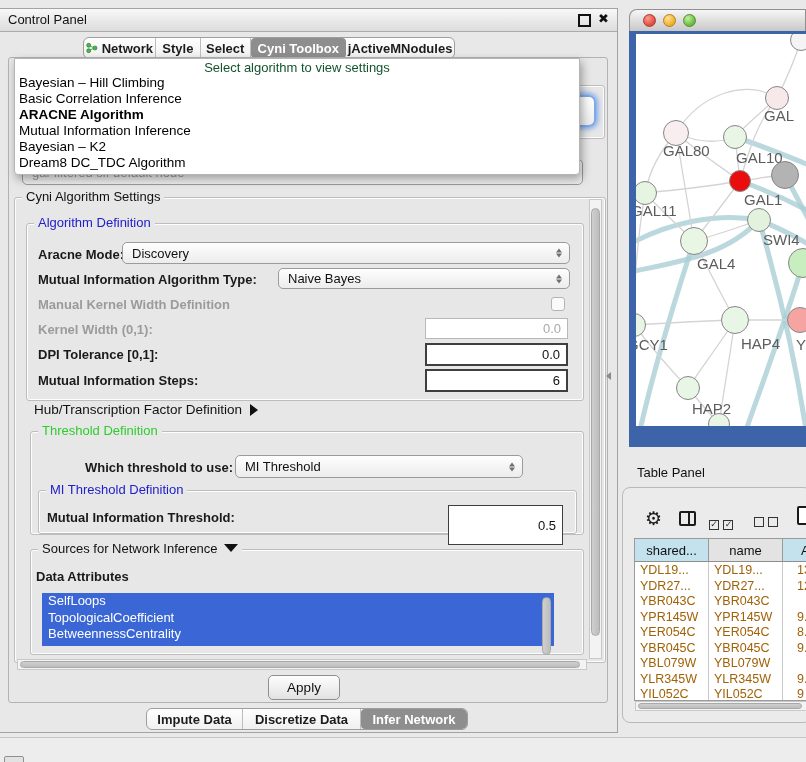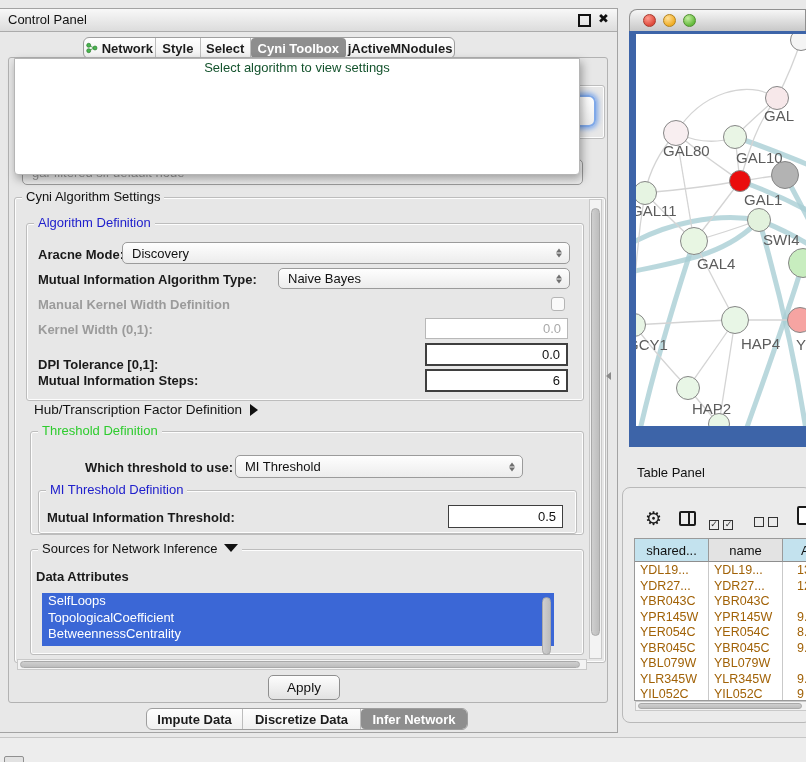--- a/index.html
+++ b/index.html
@@ -149,20 +149,28 @@
 
   <div class="abs gb" style="left:20px;top:76px;width:583px;height:52px;"></div>
   <div class="abs" style="left:330px;top:86px;width:262px;height:28px;border:2px solid #7fa8e8;border-radius:7px;box-shadow:0 0 5px 2px rgba(90,145,235,.75);background:linear-gradient(#fefefe,#ececec);"></div>
 
   <div class="abs combo" style="left:22px;top:150px;width:561px;height:26px;color:#9a9a9a;">
     <span>gal-filtered sif default node</span>
   </div>
 
   <div class="abs" id="algo-popup">
     <div class="ph">Select algorithm to view settings</div>
+    <div id="popup-list">
+        <div class="it">Bayesian – Hill Climbing</div>
+        <div class="it">Basic Correlation Inference</div>
+        <div class="it b">ARACNE Algorithm</div>
+        <div class="it">Mutual Information Inference</div>
+        <div class="it">Bayesian – K2</div>
+        <div class="it">Dream8 DC_TDC Algorithm</div>
+      </div>
   </div>
 
   <div class="abs gb" style="left:14px;top:188px;width:590px;height:464px;">
     <span class="gb-label" style="color:#111;">Cyni Algorithm Settings</span>
   </div>
 
   <div class="abs gb" style="left:26px;top:214px;width:556px;height:176px;">
     <span class="gb-label" style="color:#2020cc;">Algorithm Definition</span>
   </div>
   <span class="abs lbl" style="left:38px;top:238px;">Aracne Mode:</span>
@@ -172,42 +180,42 @@
   </div>
   <span class="abs lbl" style="left:38px;top:263px;">Mutual Information Algorithm Type:</span>
   <div class="abs combo" style="left:278px;top:259px;width:292px;height:21px;">
     <span>Naive Bayes</span>
     <span class="stepper"></span>
   </div>
   <span class="abs lbl dis" style="left:38px;top:288px;">Manual Kernel Width Definition</span>
   <span class="abs chk" style="left:551px;top:288px;"></span>
   <span class="abs lbl dis" style="left:38px;top:313px;">Kernel Width (0,1):</span>
   <input class="abs tin dis" style="left: 425px; top: 309px; width: 143px; height: 21px;" readonly="" value="0.0">
-  <span class="abs lbl" style="left:38px;top:348px;">DPI Tolerance [0,1]:</span>
+  <span class="abs lbl" style="left:38px;top:338px;">DPI Tolerance [0,1]:</span>
   <input class="abs tin" style="left: 425px; top: 334px; width: 143px; height: 23px;" value="0.0">
   <span class="abs lbl" style="left:38px;top:364px;">Mutual Information Steps:</span>
   <input class="abs tin" style="left: 425px; top: 360px; width: 143px; height: 23px;" value="6">
 
   <div class="abs" style="left:34px;top:393px;font-size:13.5px;color:#111;">
     <span>Hub/Transcription Factor Definition</span><span class="tri-r"></span>
   </div>
 
   <div class="abs gb" style="left:30px;top:422px;width:552px;height:102px;">
     <span class="gb-label" style="color:#2ecc2e;">Threshold Definition</span>
   </div>
   <span class="abs lbl" style="left:85px;top:451px;">Which threshold to use:</span>
   <div class="abs combo" style="left:235px;top:446px;width:288px;height:23px;">
     <span>MI Threshold</span>
     <span class="stepper"></span>
   </div>
   <div class="abs gb" style="left:38px;top:481px;width:537px;height:42px;">
     <span class="gb-label" style="color:#2020cc;">MI Threshold Definition</span>
   </div>
   <span class="abs lbl" style="left:47px;top:501px;">Mutual Information Threshold:</span>
-  <input class="abs tin" style="left: 448px; top: 496px; width: 115px; height: 23px; border-width: 1.5px; padding-left: 48px;" value="0.5">
+  <input class="abs tin" style="left: 448px; top: 496px; width: 115px; height: 40px; border-width: 1.5px; padding-left: 48px;" value="0.5">
 
   <div class="abs gb" style="left:30px;top:540px;width:552px;height:104px;">
     <span class="gb-label" style="color:#111;"><span>Sources for Network Inference</span><span class="tri-d"></span></span>
   </div>
   <span class="abs lbl" style="left:36px;top:560px;">Data Attributes</span>
   <div class="abs" id="attr-list">
       <div class="row">SelfLoops</div>
       <div class="row">TopologicalCoefficient</div>
       <div class="row">BetweennessCentrality</div>
       <div class="row">gal4RGexp</div>

